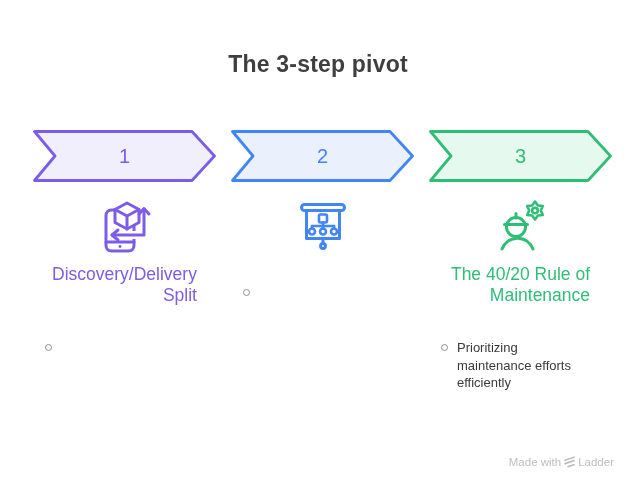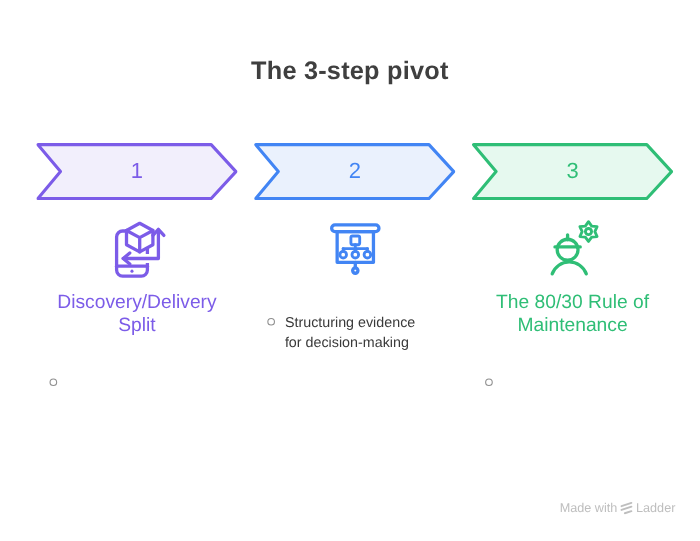--- a/index.html
+++ b/index.html
@@ -8,21 +8,21 @@
   .title{position:absolute;top:51px;left:0;width:100%;text-align:center;
          font-size:23px;font-weight:700;color:#3f3f3f;letter-spacing:.2px;}
   .row{position:absolute;left:33px;top:130px;display:flex;gap:15px;}
   .step{width:183px;display:flex;flex-direction:column;align-items:center;}
   .chevron{position:relative;width:183px;height:52px;}
   .chev-shape{fill:var(--fill);stroke:var(--accent);stroke-width:2.8;stroke-linejoin:round;}
   .chev-num{position:absolute;inset:0;display:flex;align-items:center;justify-content:center;
             font-size:20px;font-weight:500;color:var(--accent);}
   .icon-wrap{height:52px;margin-top:17px;display:flex;align-items:center;justify-content:center;}
   .step svg.glyph{color:var(--accent);}
-  .heading{margin-top:13px;font-size:17.5px;line-height:21px;font-weight:500;text-align:center;
+  .heading{margin-top:13px;font-size:17.5px;line-height:21px;font-weight:500;text-align:right;
            color:var(--accent);white-space:pre-line;}
   .bullet{margin-top:33px;align-self:stretch;display:flex;gap:9px;padding-left:12px;padding-right:2px;}
   .bullet-ring{flex:0 0 auto;width:7px;height:7px;margin-top:5px;border:1.6px solid #8f8f8f;
                border-radius:50%;box-sizing:border-box;background:#fff;}
   .bullet-text{font-size:13px;line-height:17.5px;color:#3a3a3a;white-space:pre-line;}
   .watermark{position:absolute;top:455px;right:22px;display:flex;align-items:center;gap:2px;
              font-size:11.5px;color:#bebebe;}
 </style>
 </head>
 <body>
@@ -79,22 +79,20 @@
             <path d="M17 29 H39"></path>
             <path d="M17 29 V31.5 M28 29 V31.5 M39 29 V31.5"></path>
             <circle cx="17" cy="34.5" r="3"></circle>
             <circle cx="28" cy="34.5" r="3"></circle>
             <circle cx="39" cy="34.5" r="3"></circle>
           </g>
         </svg>
       </div>
       <div class="bullet">
         <span class="bullet-ring"></span>
-        <span class="bullet-text">Structuring evidence
-for decision-making</span>
       </div>
     </div>
 
     <div class="step" style="--accent: #2fbe76; --fill: #e6f9ef;">
       <div class="chevron">
         <svg width="183" height="52" viewBox="0 0 183 52">
           <polygon class="chev-shape" points="1.5,1.5 159,1.5 181.5,26 159,50.5 1.5,50.5 22,26"></polygon>
         </svg>
         <div class="chev-num">3</div>
       </div>
@@ -103,24 +101,27 @@
           <circle cx="23" cy="30" r="9.5"></circle>
           <path d="M11.5 27.5 H34.5"></path>
           <path d="M23 21 V16.5"></path>
           <path d="M9 52 A 16.5 16.5 0 0 1 40 52"></path>
           <g stroke-width="2.6">
             <polygon points="42,4.5 44.9,8.5 49.8,9 47.8,13.5 49.8,18 44.9,18.5 42,22.5 39.1,18.5 34.2,18 36.2,13.5 34.2,9 39.1,8.5"></polygon>
             <circle cx="42" cy="13.5" r="2.8"></circle>
           </g>
         </svg>
       </div>
-      <div class="heading">The 80/30 Rule of
+      <div class="heading">The 40/20 Rule of
 Maintenance</div>
       <div class="bullet">
         <span class="bullet-ring"></span>
+        <span class="bullet-text">Prioritizing
+maintenance efforts
+efficiently</span>
       </div>
     </div>
 
   </div>
 
   <div class="watermark">
     <span>Made with</span>
     <svg width="13" height="13" viewBox="0 0 13 13" fill="none" stroke="#bebebe" stroke-width="1.7" stroke-linecap="round">
       <path d="M2 5.2 L11 2.2"></path>
       <path d="M2 8.6 L11 5.6"></path>

